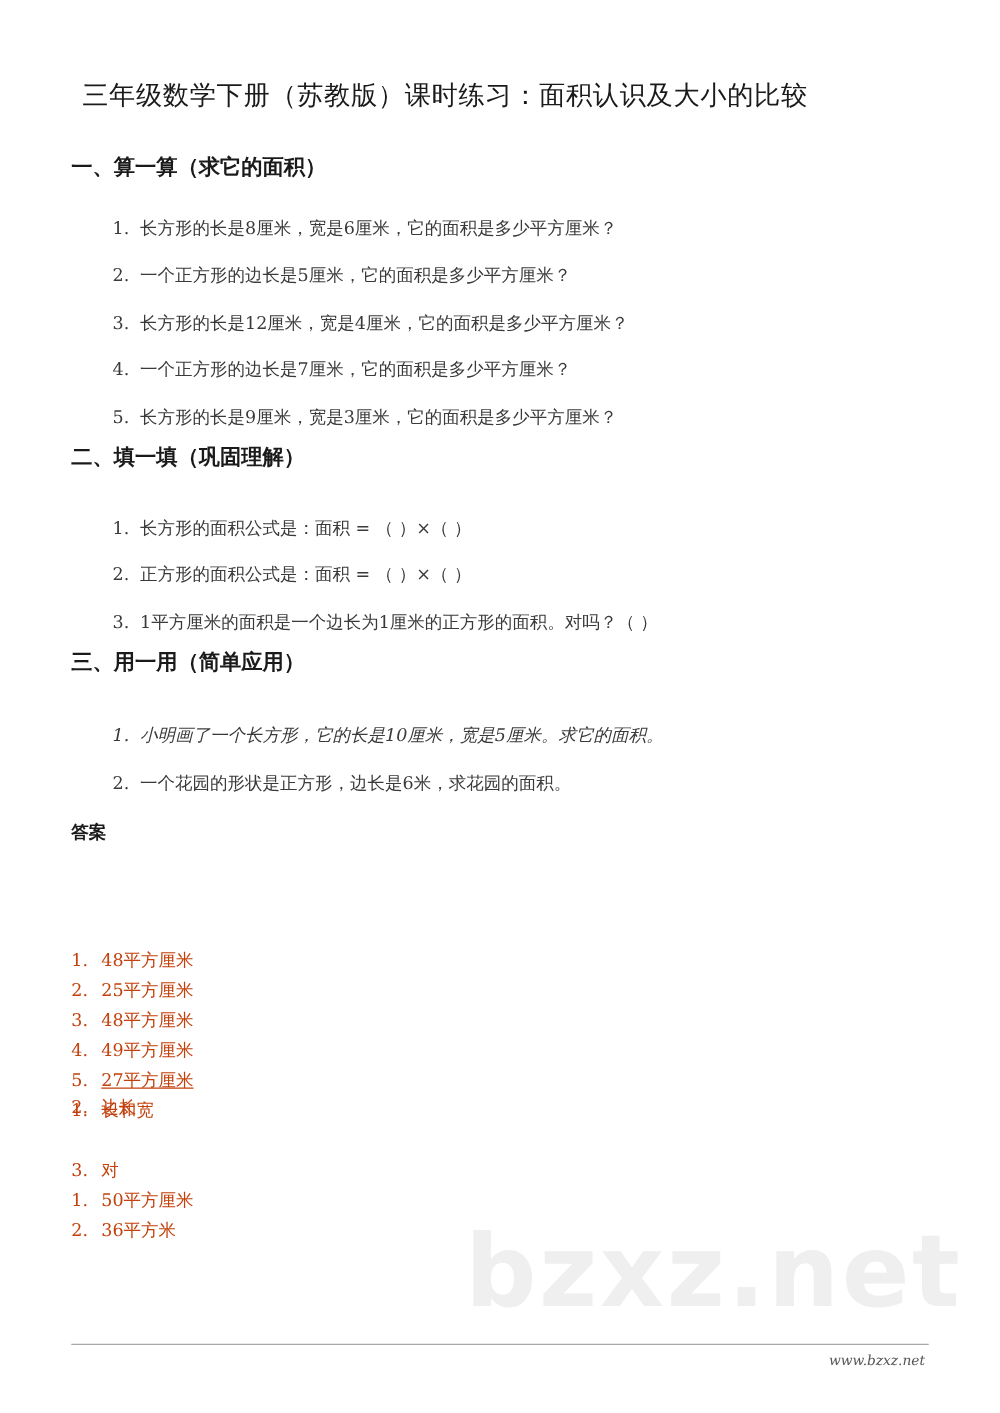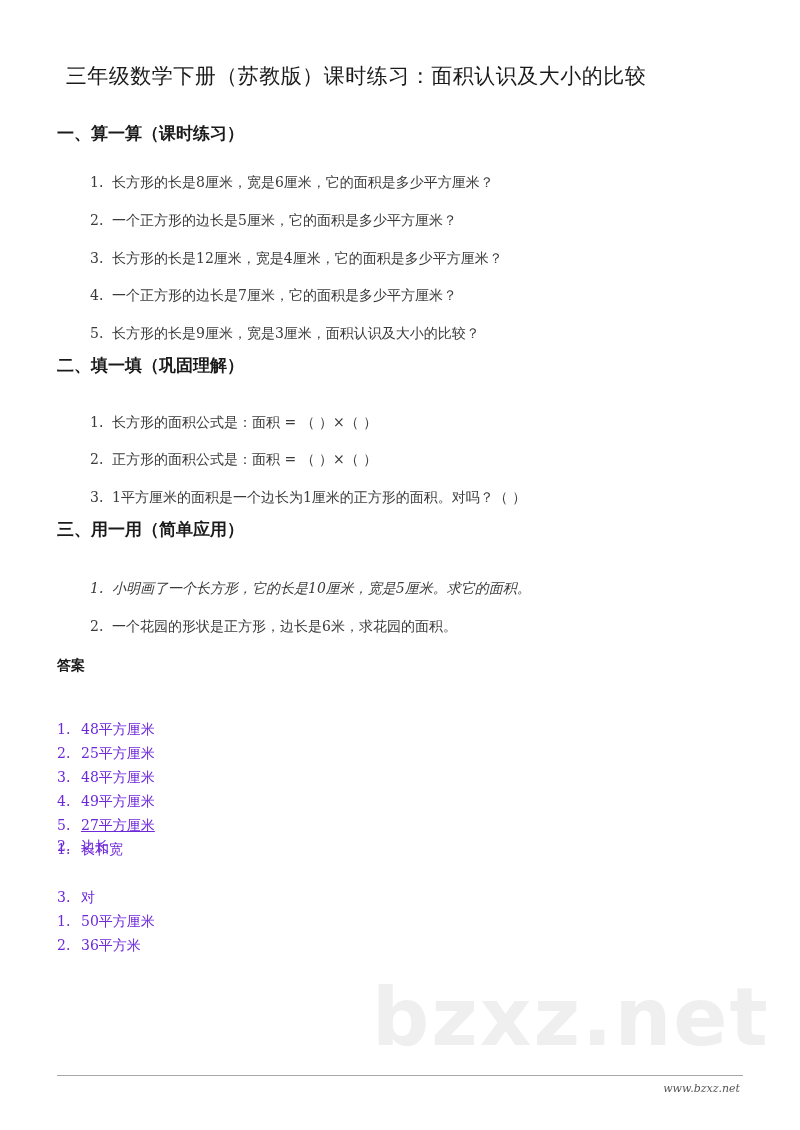--- a/index.html
+++ b/index.html
@@ -52,22 +52,23 @@
     top: 657px;
     font-family: "DejaVu Sans", "Liberation Sans", sans-serif;
     font-weight: bold;
     font-size: 14px;
     color: #1a1a1a;
   }
   .answer {
     position: absolute;
     left: 57px;
     font-size: 14px;
-    color: #6d28d9;
+    color: #c2410c;
     white-space: nowrap;
+    margin-top: 39px;
   }
   .answer .num {
     display: inline-block;
     width: 24px;
   }
   .watermark {
     position: absolute;
     left: 372px;
     top: 978px;
     font-family: "DejaVu Sans", "Liberation Sans", sans-serif;
@@ -93,35 +94,35 @@
     font-style: italic;
     font-size: 11px;
     color: #555555;
   }
 </style>
 </head>
 <body>
 
 <div class="title">三年级数学下册（苏教版）课时练习：面积认识及大小的比较</div>
 
-<div class="section-heading" style="top:122px;">一、算一算（课时练习）</div>
+<div class="section-heading" style="top:122px;">一、算一算（求它的面积）</div>
 <div class="item" style="top:164px;">
   <span class="num">1.</span><span>长方形的长是8厘米，宽是6厘米，它的面积是多少平方厘米？</span>
 </div>
 <div class="item" style="top:202px;">
   <span class="num">2.</span><span>一个正方形的边长是5厘米，它的面积是多少平方厘米？</span>
 </div>
 <div class="item" style="top:240px;">
   <span class="num">3.</span><span>长方形的长是12厘米，宽是4厘米，它的面积是多少平方厘米？</span>
 </div>
 <div class="item" style="top:277px;">
   <span class="num">4.</span><span>一个正方形的边长是7厘米，它的面积是多少平方厘米？</span>
 </div>
 <div class="item" style="top:315px;">
-  <span class="num">5.</span><span>长方形的长是9厘米，宽是3厘米，面积认识及大小的比较？</span>
+  <span class="num">5.</span><span>长方形的长是9厘米，宽是3厘米，它的面积是多少平方厘米？</span>
 </div>
 
 <div class="section-heading" style="top:354px;">二、填一填（巩固理解）</div>
 <div class="item" style="top:404px;">
   <span class="num">1.</span><span>长方形的面积公式是：面积 = （ ）×（ ）</span>
 </div>
 <div class="item" style="top:441px;">
   <span class="num">2.</span><span>正方形的面积公式是：面积 = （ ）×（ ）</span>
 </div>
 <div class="item" style="top:479px;">

